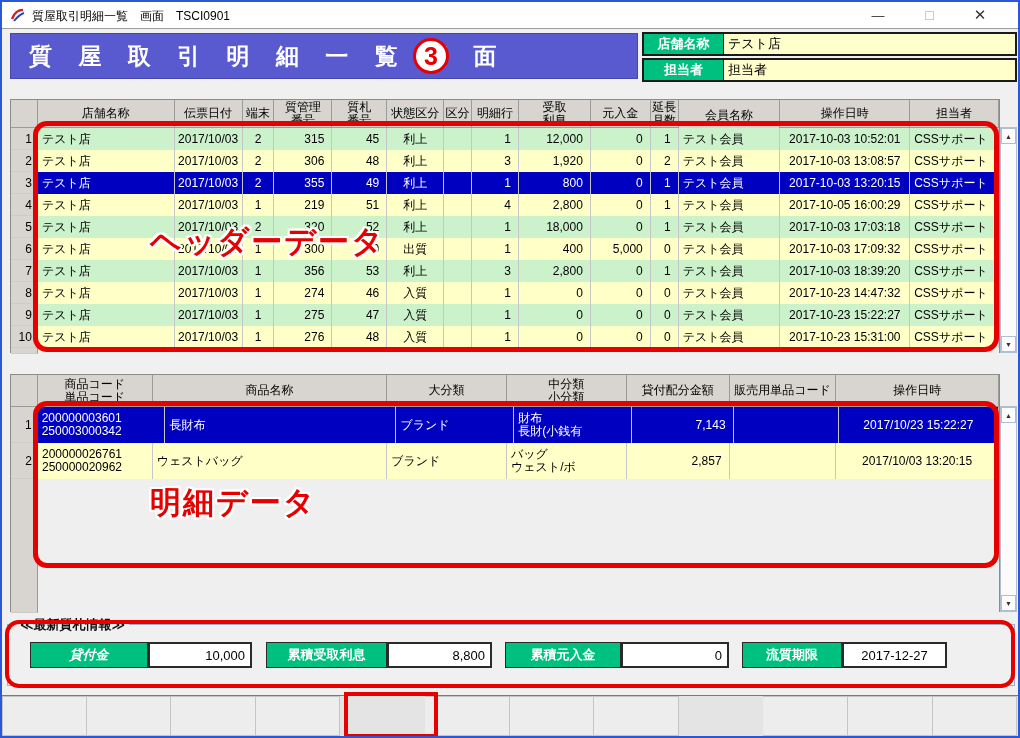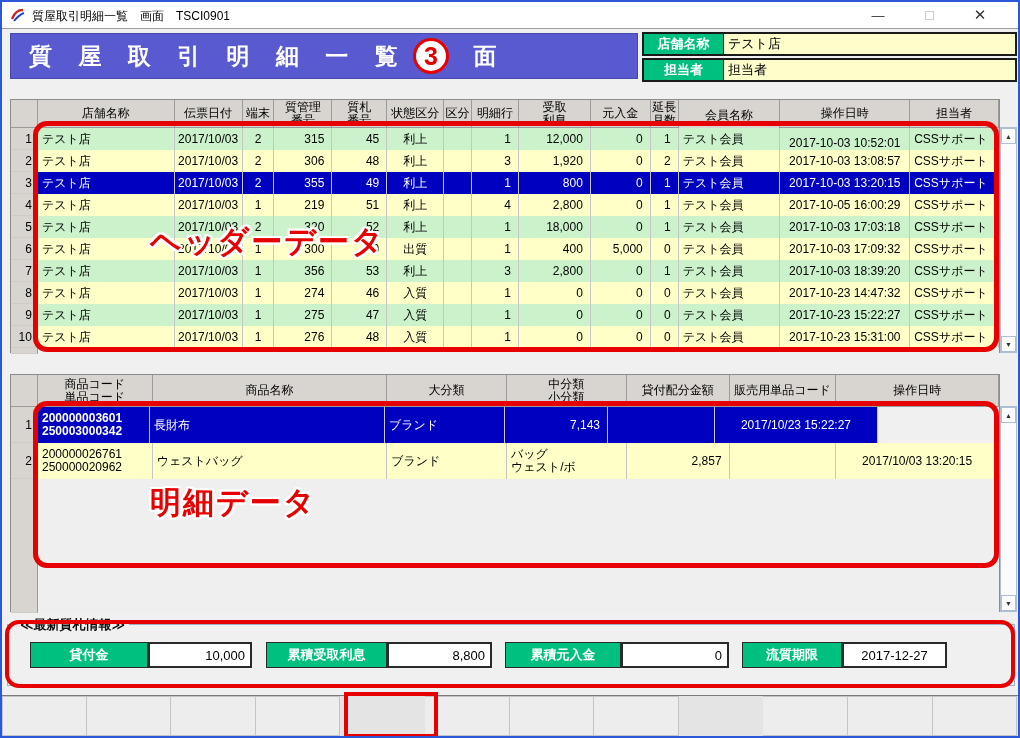--- a/index.html
+++ b/index.html
@@ -180,21 +180,21 @@
       </div>
       <div class="gcell al-r bg-green" style="width: 60px;">
         <span>0</span>
       </div>
       <div class="gcell al-r bg-green" style="width: 28px;">
         <span>1</span>
       </div>
       <div class="gcell al-l bg-green" style="width: 102px;">
         <span>テスト会員</span>
       </div>
-      <div class="gcell al-c bg-green" style="width: 130px; align-items: flex-end;">
+      <div class="gcell al-c bg-green" style="width: 130px;">
         <span>2017-10-03 10:52:01</span>
       </div>
       <div class="gcell al-l bg-green" style="width: 89px;">
         <span>CSSサポート</span>
       </div>
     </div>
     <div class="grow" style="height: 22px;">
       <div class="rownum" style="width: 27px;">2</div>
       <div class="gcell al-l bg-yellow" style="width: 137px;">
         <span>テスト店</span>
@@ -631,29 +631,33 @@
       </div>
       <div class="gcell hcell" style="width: 107px; height: 32px; align-items: center;">
         <span>販売用単品コード</span>
       </div>
       <div class="gcell hcell" style="width: 163px; height: 32px;">
         <span>操作日時</span>
       </div>
     </div>
     <div class="grow row-sel" style="height: 36px;">
       <div class="rownum" style="width: 27px;">1</div>
-      <div class="gcell al-l bg-selected" style="width: 112px; font-weight: bold;">
+      <div class="gcell al-l bg-selected" style="width: 130px;">
         <span>200000003601
 250003000342</span>
       </div>
       <div class="gcell al-l bg-selected" style="width: 235px;">
         <span>長財布</span>
       </div>
       <div class="gcell al-l bg-selected" style="width: 120px;">
         <span>ブランド</span>
+      </div>
+      <div class="gcell al-l bg-selected" style="width: 120px;">
+        <span>財布
+長財(小銭有</span>
       </div>
       <div class="gcell al-r bg-selected" style="width: 103px;">
         <span>7,143</span>
       </div>
       <div class="gcell al-l bg-selected" style="width: 107px;">
         <span></span>
       </div>
       <div class="gcell al-c bg-selected" style="width: 163px;">
         <span>2017/10/23 15:22:27</span>
       </div>
@@ -690,21 +694,21 @@
     </div>
   </div>
 <div class="vscroll" style="top:404px;height:206px;">
   <div class="varrow up">▲</div>
   <div class="varrow down">▼</div>
 </div>
 
 <div class="ticket-panel">
   <span class="ticket-title">≪最新質札情報≫</span>
 </div>
-<div class="fld-label" style="left:28px;width:118px;">貸付金</div>
+<div class="fld-label" style="left:28px;width:118px;font-style:italic;">貸付金</div>
 <div class="fld-value fv-r" style="left:146px;width:104px;">10,000</div>
 <div class="fld-label" style="left:264px;width:121px;">累積受取利息</div>
 <div class="fld-value fv-r" style="left:385px;width:105px;">8,800</div>
 <div class="fld-label" style="left:503px;width:116px;">累積元入金</div>
 <div class="fld-value fv-r" style="left:619px;width:108px;">0</div>
 <div class="fld-label" style="left:740px;width:100px;">流質期限</div>
 <div class="fld-value fv-c" style="left:840px;width:105px;">2017-12-27</div>
 
 <div class="fbar" id="fbar">
     <div class="fslot"></div>

